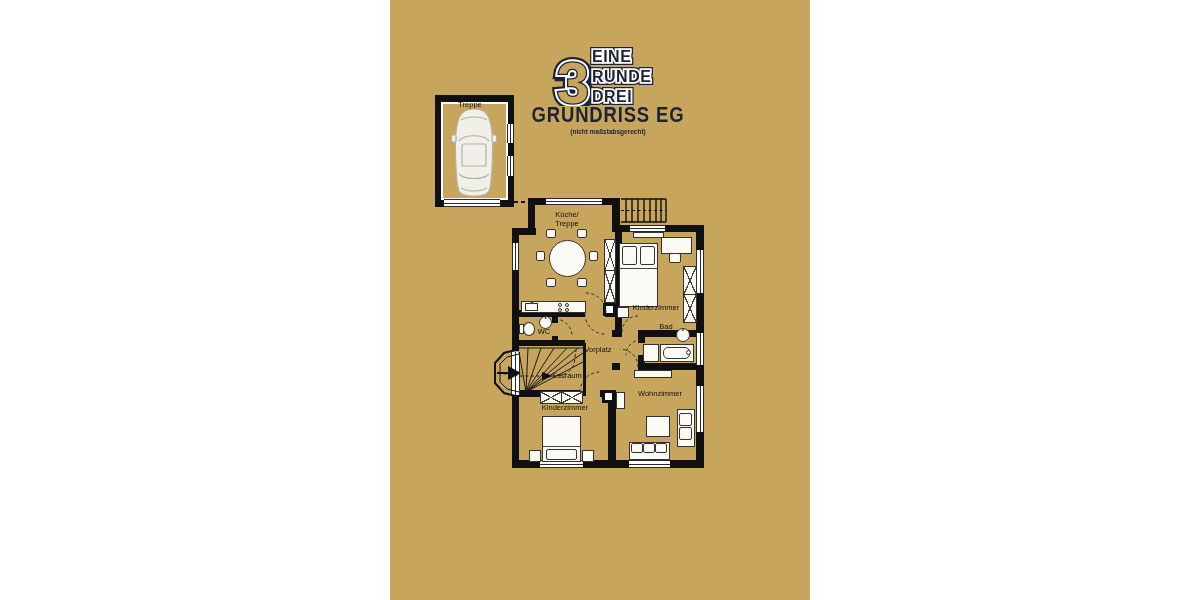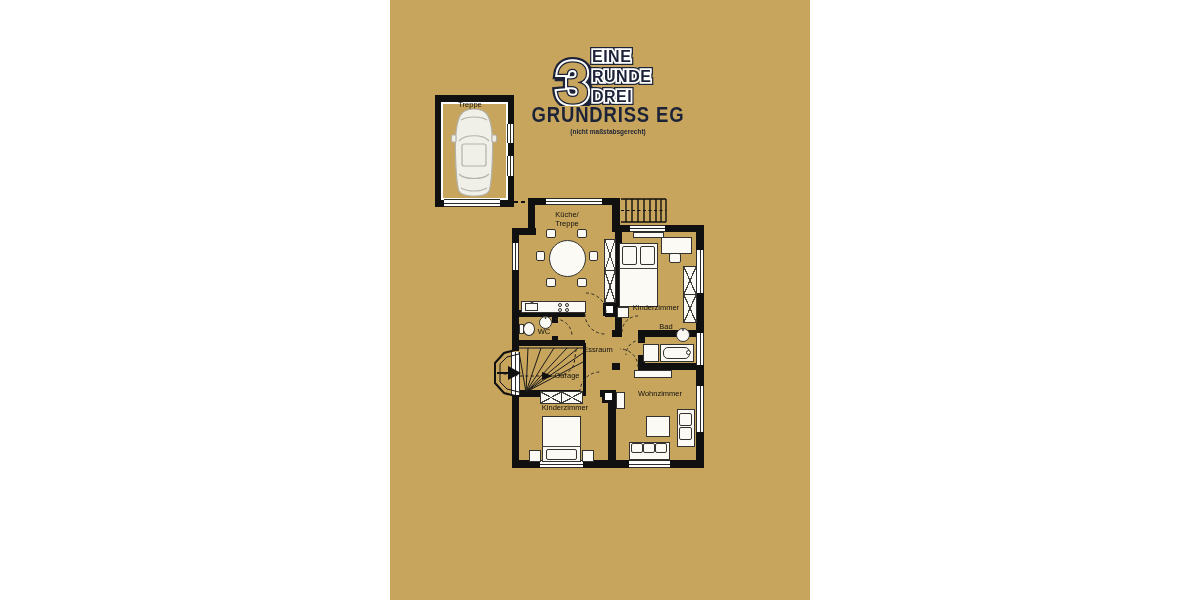--- a/index.html
+++ b/index.html
@@ -251,19 +251,19 @@
 
     <line x1="545.5" y1="316" x2="545.5" y2="319" stroke="#44433e" stroke-width="1.4"></line>
     <line x1="683" y1="328" x2="683" y2="331" stroke="#44433e" stroke-width="1.4"></line>
   </svg>
 
   <div class="lbl" style="left:542px;top:210px;width:50px;">
     <div>Küche/</div>
     <div>Treppe</div>
   </div>
   <div class="lbl" style="left:533px;top:327px;width:22px;">WC</div>
-  <div class="lbl" style="left:579px;top:345px;width:38px;">Essraum</div>
-  <div class="lbl" style="left:549px;top:371px;width:36px;">Garage</div>
+  <div class="lbl" style="left:579px;top:345px;width:38px;">Vorplatz</div>
+  <div class="lbl" style="left:549px;top:371px;width:36px;">Essraum</div>
   <div class="lbl" style="left:654px;top:322px;width:24px;">Bad</div>
   <div class="lbl" style="left:627px;top:303px;width:58px;">Kinderzimmer</div>
   <div class="lbl" style="left:634px;top:389px;width:52px;">Wohnzimmer</div>
   <div class="lbl" style="left:537px;top:403px;width:56px;">Kinderzimmer</div>
 </div>
 
 </body></html>

